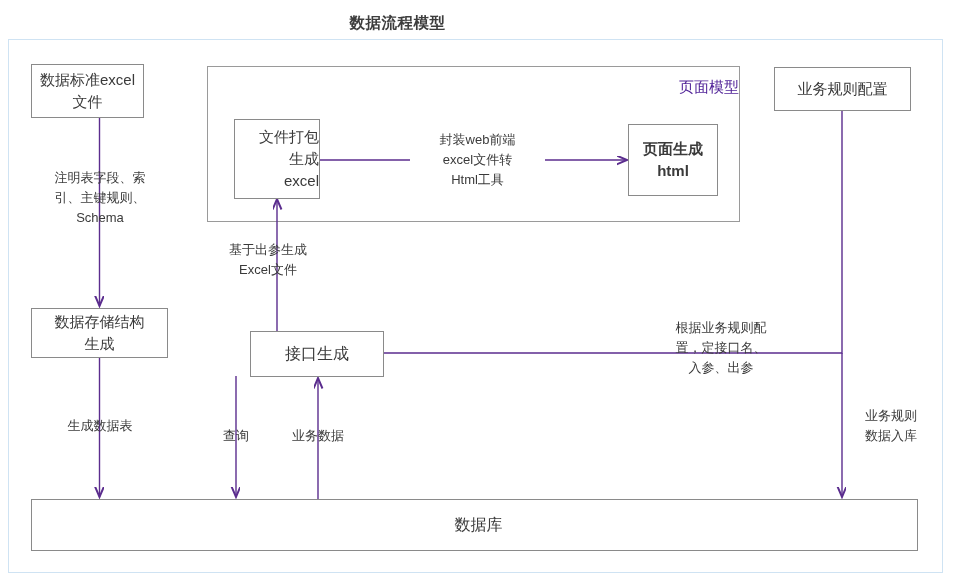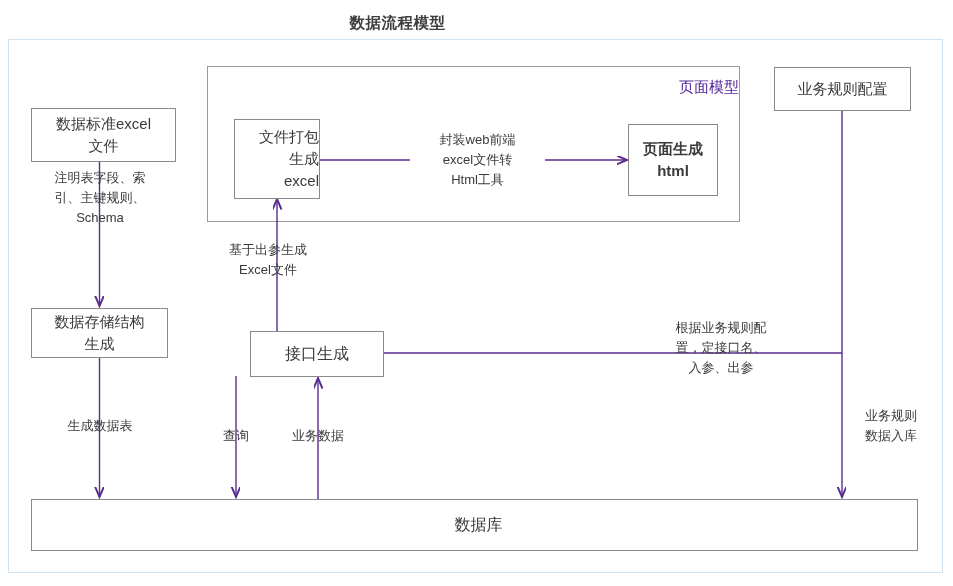--- a/index.html
+++ b/index.html
@@ -145,21 +145,21 @@
 
     <line x1="236" y1="376" x2="236" y2="497" marker-end="url(#arrow)"></line>
 
     <line x1="318" y1="499" x2="318" y2="378" marker-end="url(#arrow)"></line>
   </svg>
 
   <div class="group-box" style="left:207px; top:66px; width:533px; height:156px;">
     <div class="group-title">页面模型</div>
   </div>
 
-  <div class="node" style="left:31px; top:64px; width:145px; height:54px;margin-top:44px;">
+  <div class="node" style="left:31px; top:64px; width:113px; height:54px;">
     <span class="ln">数据标准excel</span>
     <span class="ln">文件</span>
   </div>
 
   <div class="node" style="left:31px; top:308px; width:137px; height:50px;">
     <span class="ln">数据存储结构</span>
     <span class="ln">生成</span>
   </div>
 
   <div class="node" style="left:234px; top:119px; width:86px; height:80px;align-items:flex-end;">

